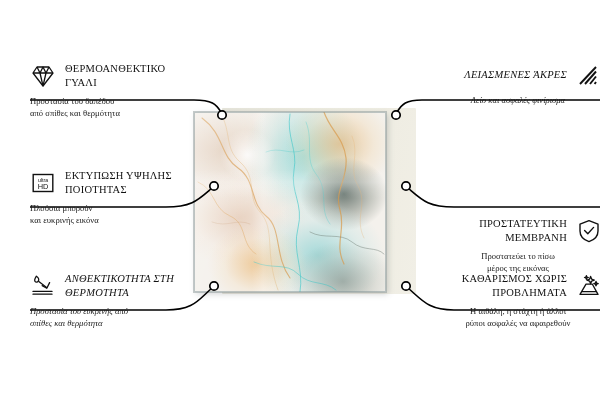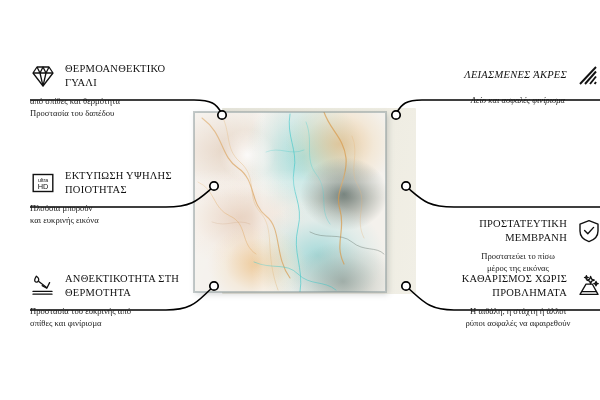--- a/index.html
+++ b/index.html
@@ -150,59 +150,59 @@
         <svg viewBox="0 0 26 26">
             <g fill="none" stroke="#111" stroke-width="1.3" stroke-linejoin="round">
           <path d="M3,10 L7,4 L19,4 L23,10 L13,23 Z"></path>
           <path d="M3,10 L23,10 M7,4 L10,10 L13,23 M19,4 L16,10 L13,23 M10,10 L13,4 L16,10"></path>
         </g>
           </svg>
       </span>
       <span class="title">ΘΕΡΜΟΑΝΘΕΚΤΙΚΟ ΓΥΑΛΙ</span>
     </div>
     <div class="desc">
+      <div>Προστασία του δαπέδου</div>
       <div>από σπίθες και θερμότητα</div>
-      <div>Προστασία του δαπέδου</div>
     </div>
   </div>
 
   <div class="feat left" style="left:14px;top:169px;width:168px;">
     <div class="head">
       <span class="ico">
         <svg viewBox="0 0 26 26">
           <rect x="3.2" y="4.5" width="19.6" height="17" fill="none" stroke="#111" stroke-width="1.4"></rect>
           <text x="13" y="12.3" font-size="5.2" text-anchor="middle" fill="#111" font-family="Liberation Sans, sans-serif">ultra</text>
           <text x="13" y="19.4" font-size="7.4" text-anchor="middle" fill="#111" font-family="Liberation Sans, sans-serif">HD</text>
         </svg>
       </span>
       <span class="title">ΕΚΤΥΠΩΣΗ ΥΨΗΛΗΣ ΠΟΙΟΤΗΤΑΣ</span>
     </div>
     <div class="desc">
       <div>Πλούσια μπορούν</div>
       <div>και ευκρινής εικόνα</div>
     </div>
   </div>
 
-  <div class="feat left" style="left:14px;top:272px;width:168px;">
+  <div class="feat left" style="left:14px;top:272px;width:168px;font-style:italic;">
     <div class="head">
       <span class="ico">
         <svg viewBox="0 0 26 26">
             <g fill="none" stroke="#111" stroke-width="1.3" stroke-linecap="round" stroke-linejoin="round">
           <path d="M6.4,3.2 C8.6,4.6 9.3,6.6 8.3,8.1 C7.5,9.3 5.8,9.4 5,8.3 C4.2,7.2 4.8,5.6 6.4,3.2 Z"></path>
           <path d="M8.8,8.6 L16.6,14.6"></path>
           <path d="M12.2,12.6 L16.8,15.2 L19.6,9.6"></path>
           <path d="M3,18.4 L22,18.4 M3,21.2 L22,21.2"></path>
         </g>
           </svg>
       </span>
       <span class="title">ΑΝΘΕΚΤΙΚΟΤΗΤΑ ΣΤΗ ΘΕΡΜΟΤΗΤΑ</span>
     </div>
     <div class="desc">
       <div>Προστασία του ευκρινής από</div>
-      <div>σπίθες και φινίρισμα</div>
+      <div>σπίθες και θερμότητα</div>
     </div>
   </div>
 
   <div class="feat right" style="left:418px;top:62px;width:168px;font-style:italic;">
     <div class="head">
       <span class="title">ΛΕΙΑΣΜΕΝΕΣ ΆΚΡΕΣ</span>
       <span class="ico">
         <svg viewBox="0 0 26 26">
             <g stroke="#111" stroke-width="1.9" stroke-linecap="butt">
           <path d="M4,22 L20,5"></path>

